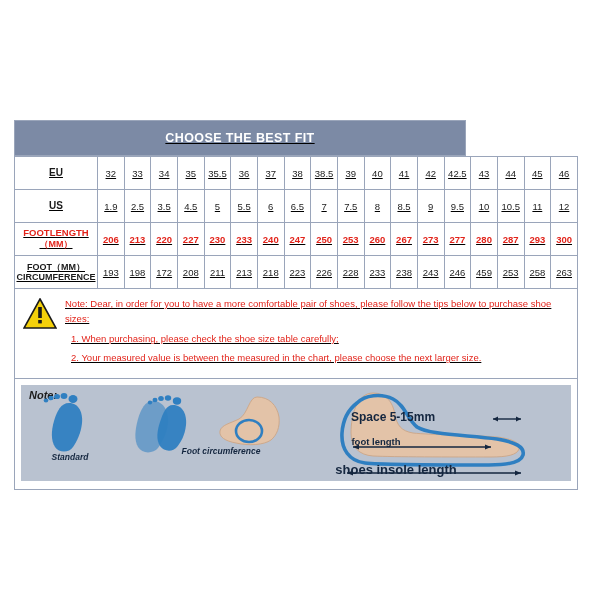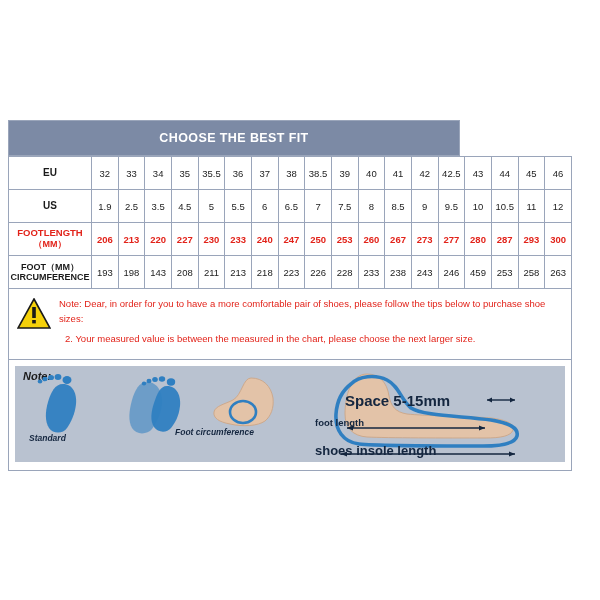--- a/index.html
+++ b/index.html
@@ -14,23 +14,24 @@
     overflow: hidden;
   }
   .page {
     position: relative;
     width: 600px;
     height: 600px;
     background: #ffffff;
   }
   .sheet {
     position: absolute;
-    left: 8px;
+    left: 14px;
     top: 120px;
     width: 452px;
+    text-decoration: underline;
   }
 
   
   .title-bar {
     height: 36px;
     background: #7c8aa5;
     border: 1px solid #9aa5ba;
     box-sizing: border-box;
     display: flex;
     align-items: center;
@@ -140,27 +141,27 @@
     color: #1b1b1b;
     font-style: italic;
   }
   .illus svg { position: absolute; left: 0; top: 0; }
   .cap {
     position: absolute;
     font-size: 8.5px;
     font-weight: bold;
     color: #14263f;
     font-style: italic;
-    text-align: left;
+    text-align: center;
     line-height: 1.15;
   }
   .cap.standard { left: 14px; top: 68px; width: 70px; }
   .cap.bigger   { left: 84px; top: 62px; width: 72px; margin-top: 39px; }
   .cap.circ     { left: 160px; top: 62px; width: 80px; }
-  .cap.space    { left: 330px; top: 26px; width: 130px; font-size: 15px; font-style: normal; color: #14263f; text-align: left;}
+  .cap.space    { left: 330px; top: 26px; width: 130px; font-size: 12px; font-style: normal; color: #14263f; text-align: left;}
   .cap.footlen  { left: 300px; top: 52px; width: 110px; font-size: 9.5px; font-style: normal;}
   .cap.insole   { left: 300px; top: 78px; width: 150px; font-size: 13px; font-style: normal;}
 </style>
 </head>
 <body>
 
 <div class="page">
   <div class="sheet">
 
     <div class="title-bar">
@@ -242,21 +243,21 @@
           <td>300</td>
         </tr>
 
         <tr class="circumference">
           <td class="rowhead">
             <span>FOOT（MM）</span>
             <span class="sub">CIRCUMFERENCE</span>
           </td>
           <td>193</td>
           <td>198</td>
-          <td>143</td>
+          <td>172</td>
           <td>208</td>
           <td>211</td>
           <td>213</td>
           <td>218</td>
           <td>223</td>
           <td>226</td>
           <td>228</td>
           <td>233</td>
           <td>238</td>
           <td>243</td>
@@ -272,20 +273,21 @@
     <div class="note-block">
       <div class="warn-icon">
         <svg width="34" height="31" viewBox="0 0 34 31">
           <polygon points="17,1 33,30 1,30" fill="#f5d10a" stroke="#1a1a1a" stroke-width="1.6"></polygon>
           <rect x="15.2" y="9" width="3.6" height="11" fill="#1a1a1a"></rect>
           <rect x="15.2" y="22" width="3.6" height="3.4" fill="#1a1a1a"></rect>
         </svg>
       </div>
       <div class="note-lines">
         <p class="line-main">Note: Dear, in order for you to have a more comfortable pair of shoes, please follow the tips below to purchase shoe sizes:</p>
+        <p class="line-item">1. When purchasing, please check the shoe size table carefully;</p>
         <p class="line-item">2. Your measured value is between the measured in the chart, please choose the next larger size.</p>
       </div>
     </div>
 
     <div class="illus-wrap">
       <div class="illus">
         <span class="note-label">Note:</span>
 
         <svg width="552" height="96" viewBox="0 0 552 96">
 

